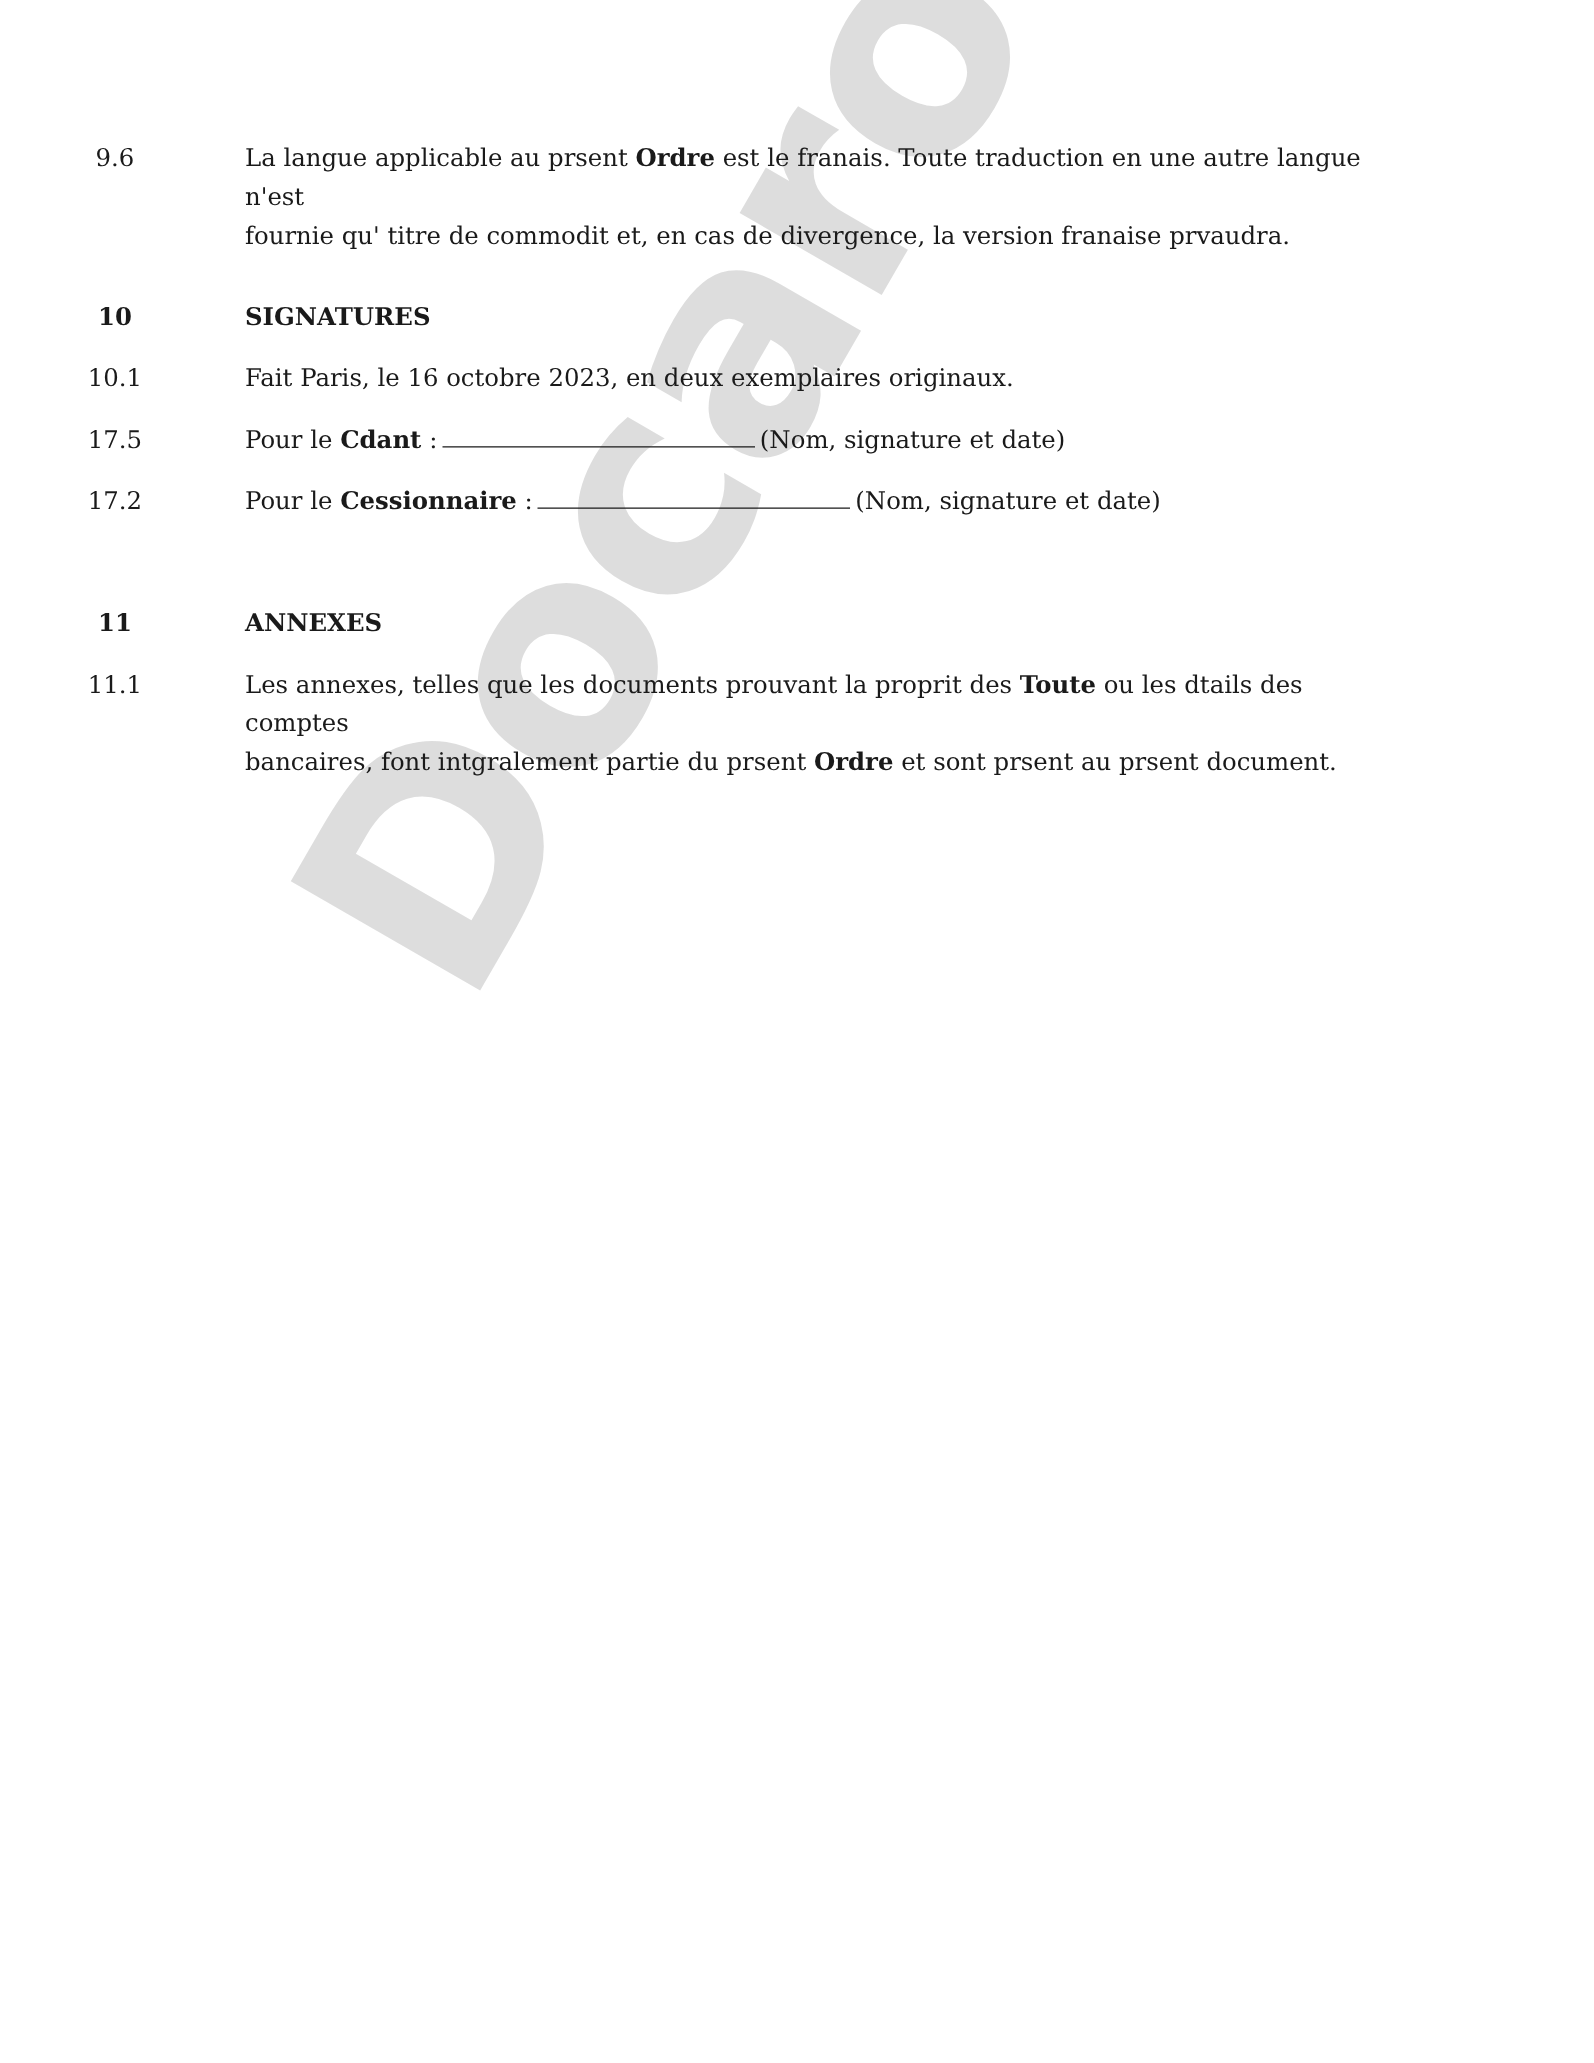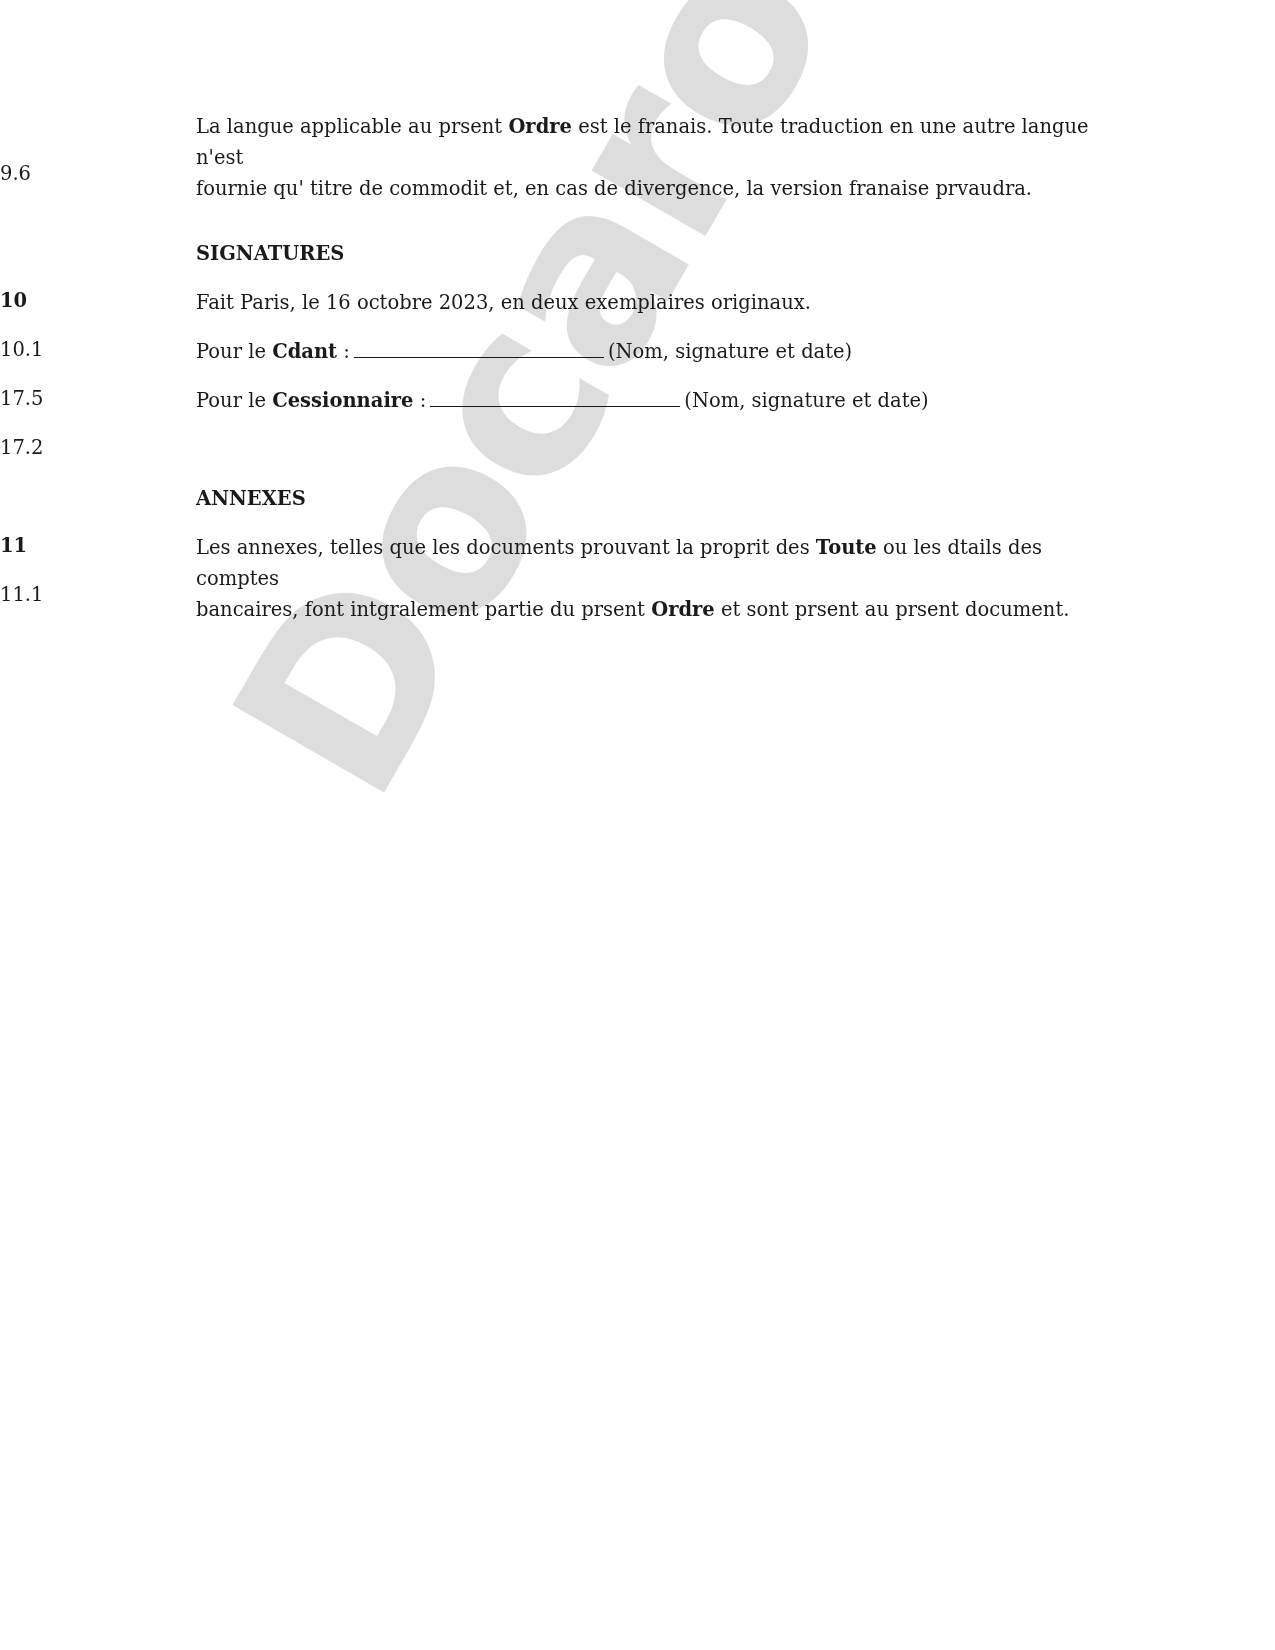--- a/index.html
+++ b/index.html
@@ -1,20 +1,20 @@
 <!DOCTYPE html>
 <html><head>
 <meta charset="utf-8">
 <style>
   html, body { margin: 0; padding: 0; background: #ffffff; }
   body { width: 1275px; height: 1650px; position: relative; overflow: hidden;
          font-family: "DejaVu Serif", "Liberation Serif", serif; color: #1a1a1a; }
   .page { position: absolute; left: 0; top: 0; width: 1275px; height: 1650px; }
   .row { position: absolute; left: 0; width: 1275px; font-size: 19.5px; line-height: 31px; }
-  .num { position: absolute; width: 184px; text-align: left; margin-top: 47px; }
+  .num { position: absolute; width: 184px; text-align: center; }
   .txt { position: absolute; left: 196px; width: 930px; }
   .bold { font-weight: bold; }
   .blank { display: inline-block; border-bottom: 1.5px solid #1a1a1a; height: 20px; vertical-align: baseline; margin: 0 4px; }
   .watermark { position: absolute; left: 180px; top: 700px; font-family: "DejaVu Sans", sans-serif;
                font-weight: bold; font-size: 240px; color: #dcdcdc; transform: rotate(-60deg);
                transform-origin: left top; white-space: nowrap; letter-spacing: -6px; z-index: 0; opacity: 0.95; }
   .content { position: absolute; left: 0; top: 0; z-index: 1; }
 </style>
 </head>
 <body>

